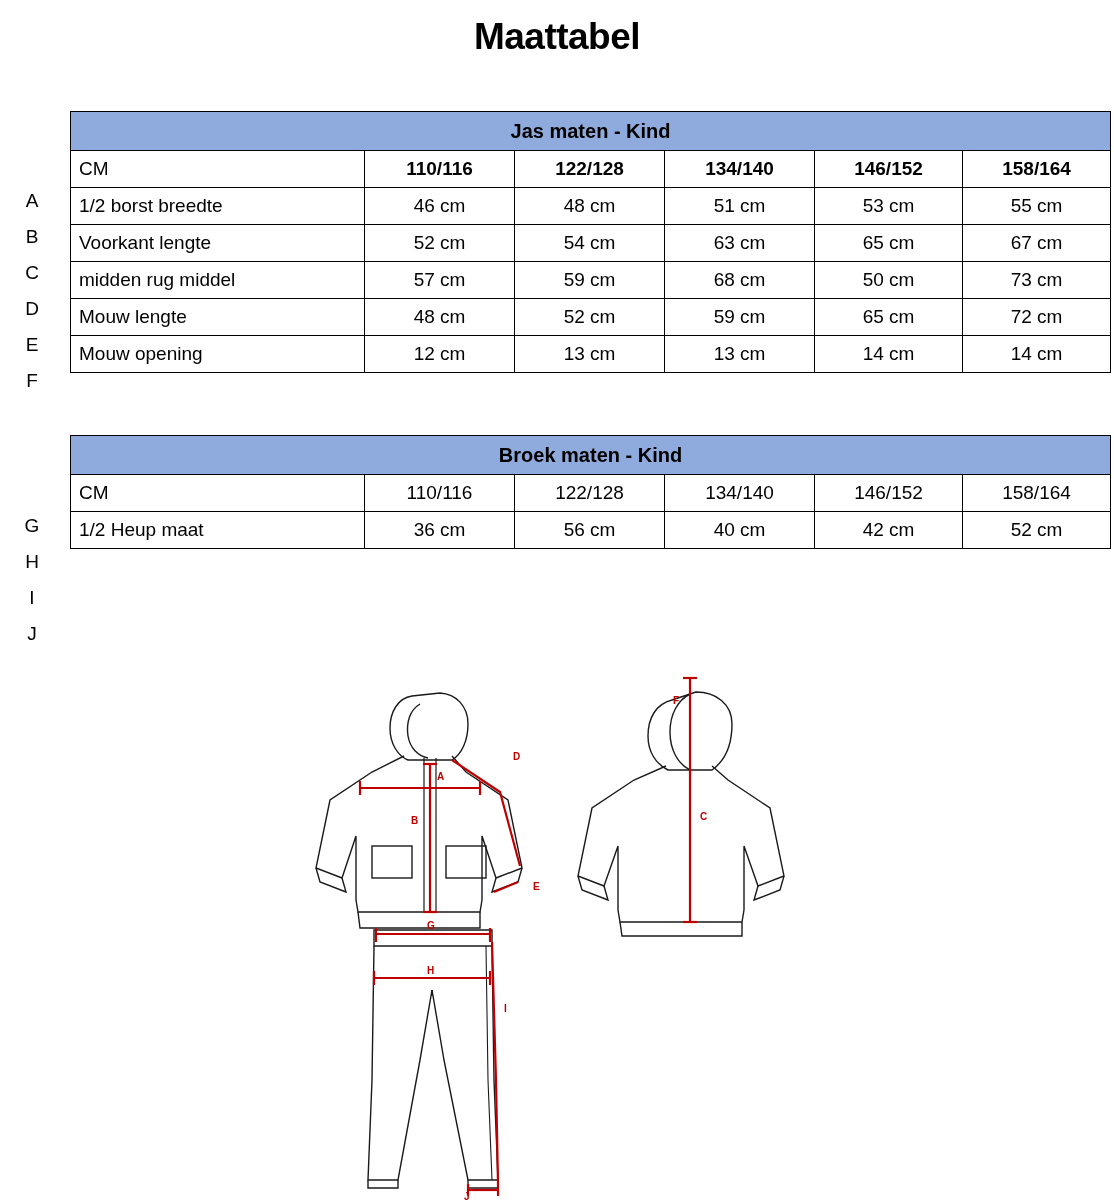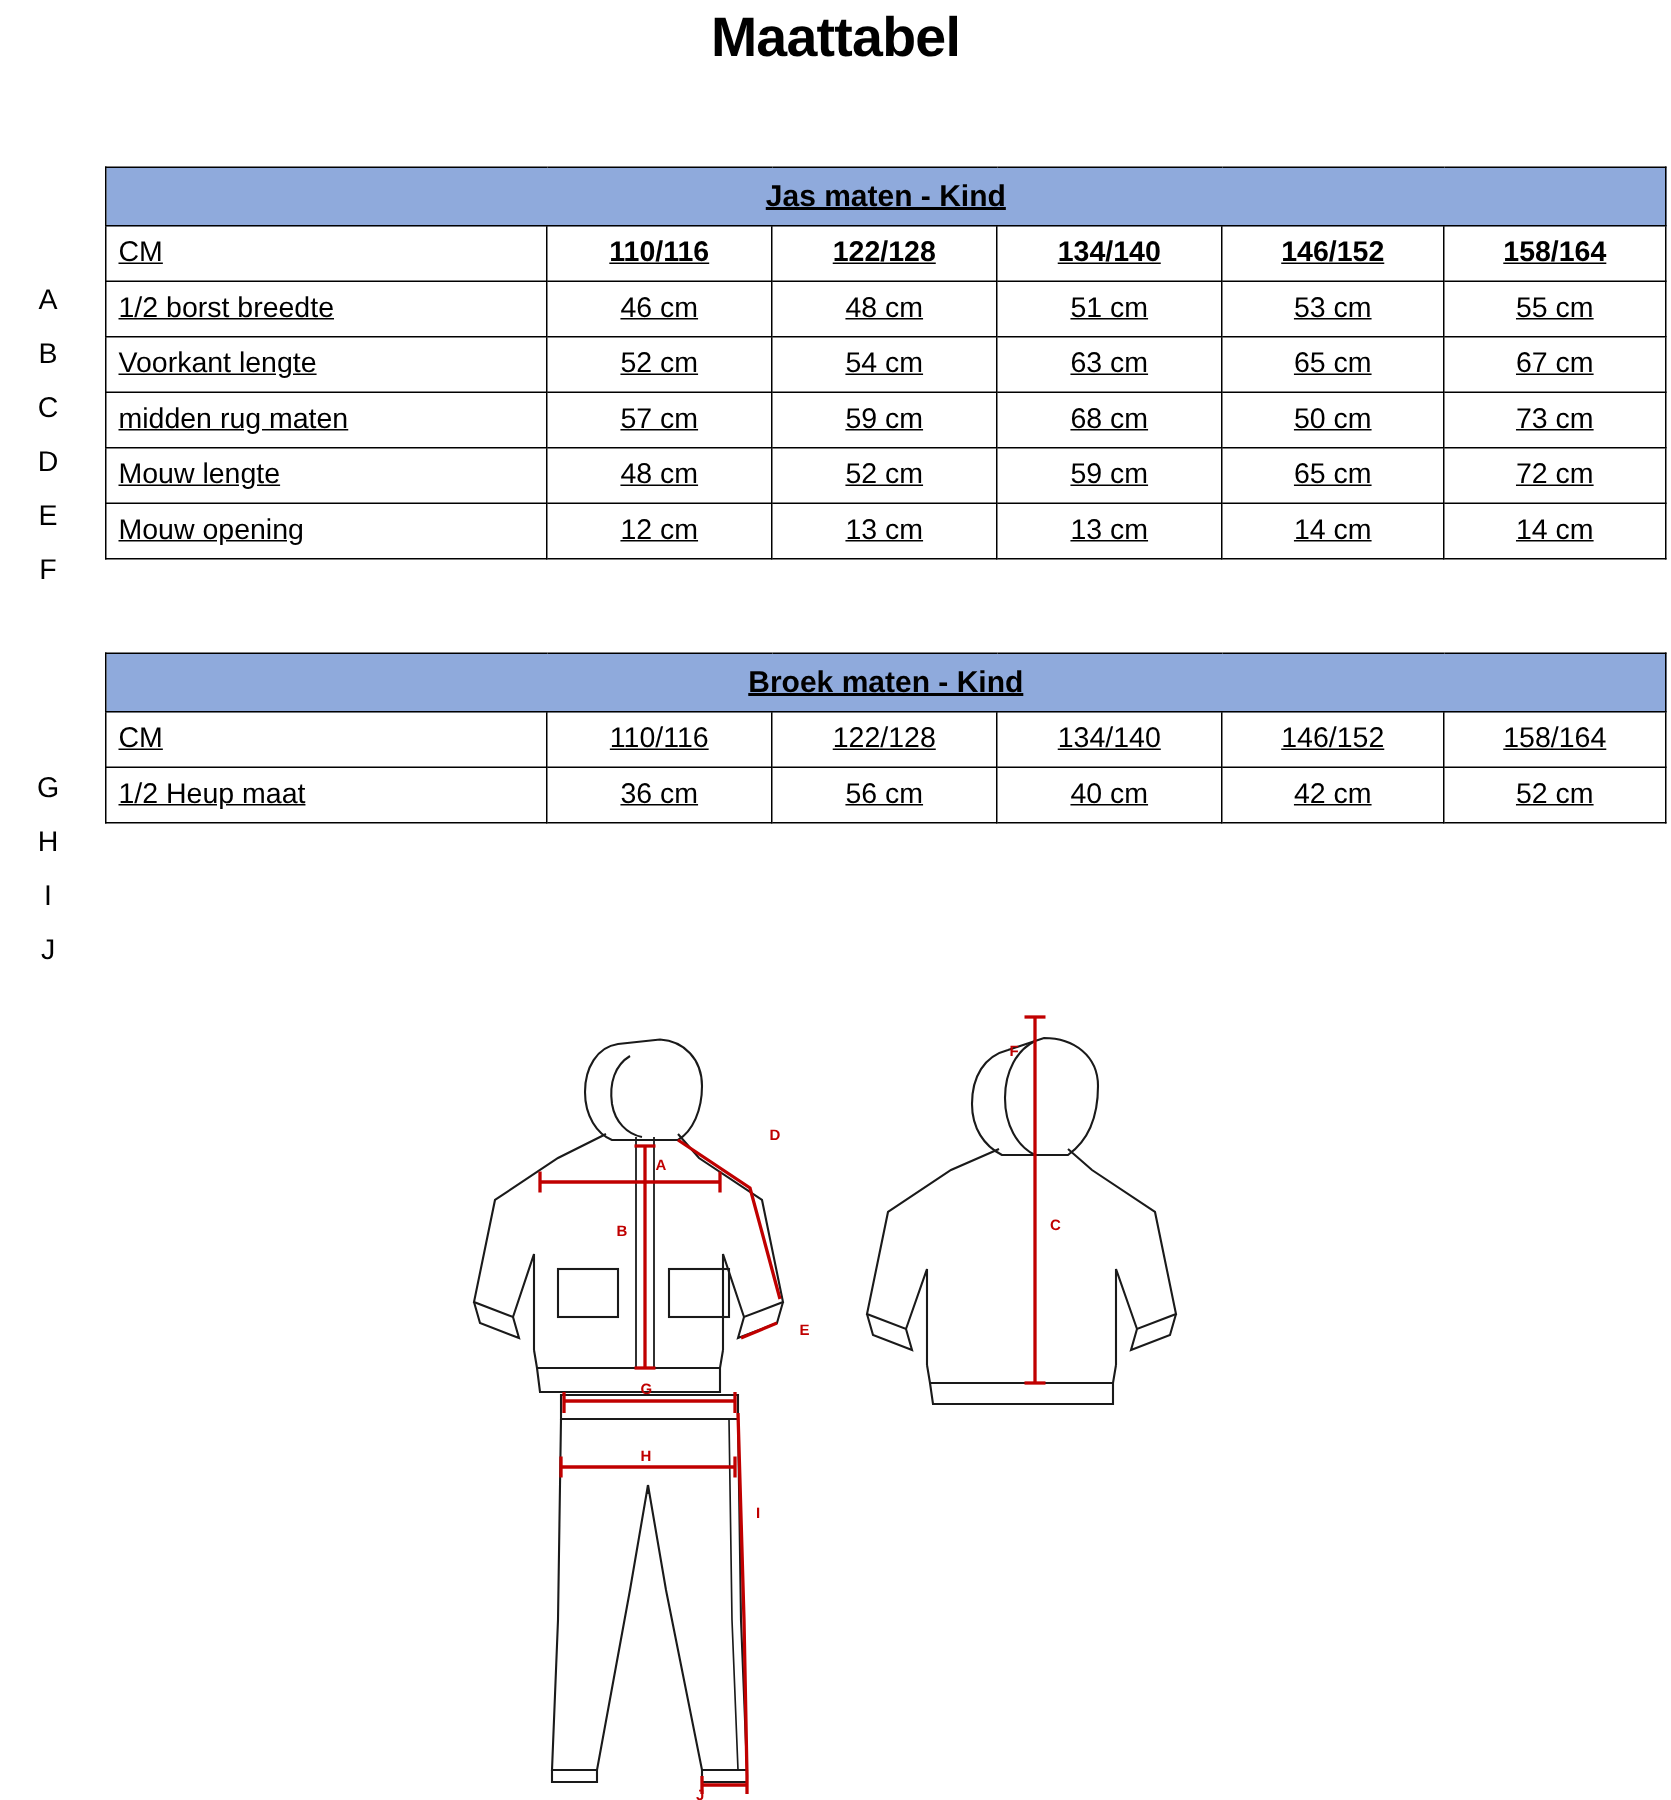--- a/index.html
+++ b/index.html
@@ -13,29 +13,28 @@
     font-family: "Liberation Sans", sans-serif;
     color: #000000;
     position: relative;
     overflow: hidden;
   }
   .page-title {
     text-align: center;
     font-size: 37px;
     font-weight: bold;
     letter-spacing: -0.5px;
-    margin: 0;
+    margin: 12px;
     padding-top: 4px;
     font-family: "Liberation Sans", sans-serif;
   }
   .table-wrap {
     position: absolute;
     left: 70px;
     width: 1040px;
-    text-decoration: underline;
   }
   table.size-table {
     border-collapse: collapse;
     width: 1040px;
     table-layout: fixed;
   }
   table.size-table td, table.size-table th {
     border: 1px solid #000000;
     font-size: 19px;
     font-family: "Liberation Sans", sans-serif;
@@ -132,21 +131,21 @@
     </tr>
     <tr>
       <td class="label-col">Voorkant lengte</td>
       <td>52 cm</td>
       <td>54 cm</td>
       <td>63 cm</td>
       <td>65 cm</td>
       <td>67 cm</td>
     </tr>
     <tr>
-      <td class="label-col">midden rug maten</td>
+      <td class="label-col">midden rug middel</td>
       <td>57 cm</td>
       <td>59 cm</td>
       <td>68 cm</td>
       <td>50 cm</td>
       <td>73 cm</td>
     </tr>
     <tr>
       <td class="label-col">Mouw lengte</td>
       <td>48 cm</td>
       <td>52 cm</td>

